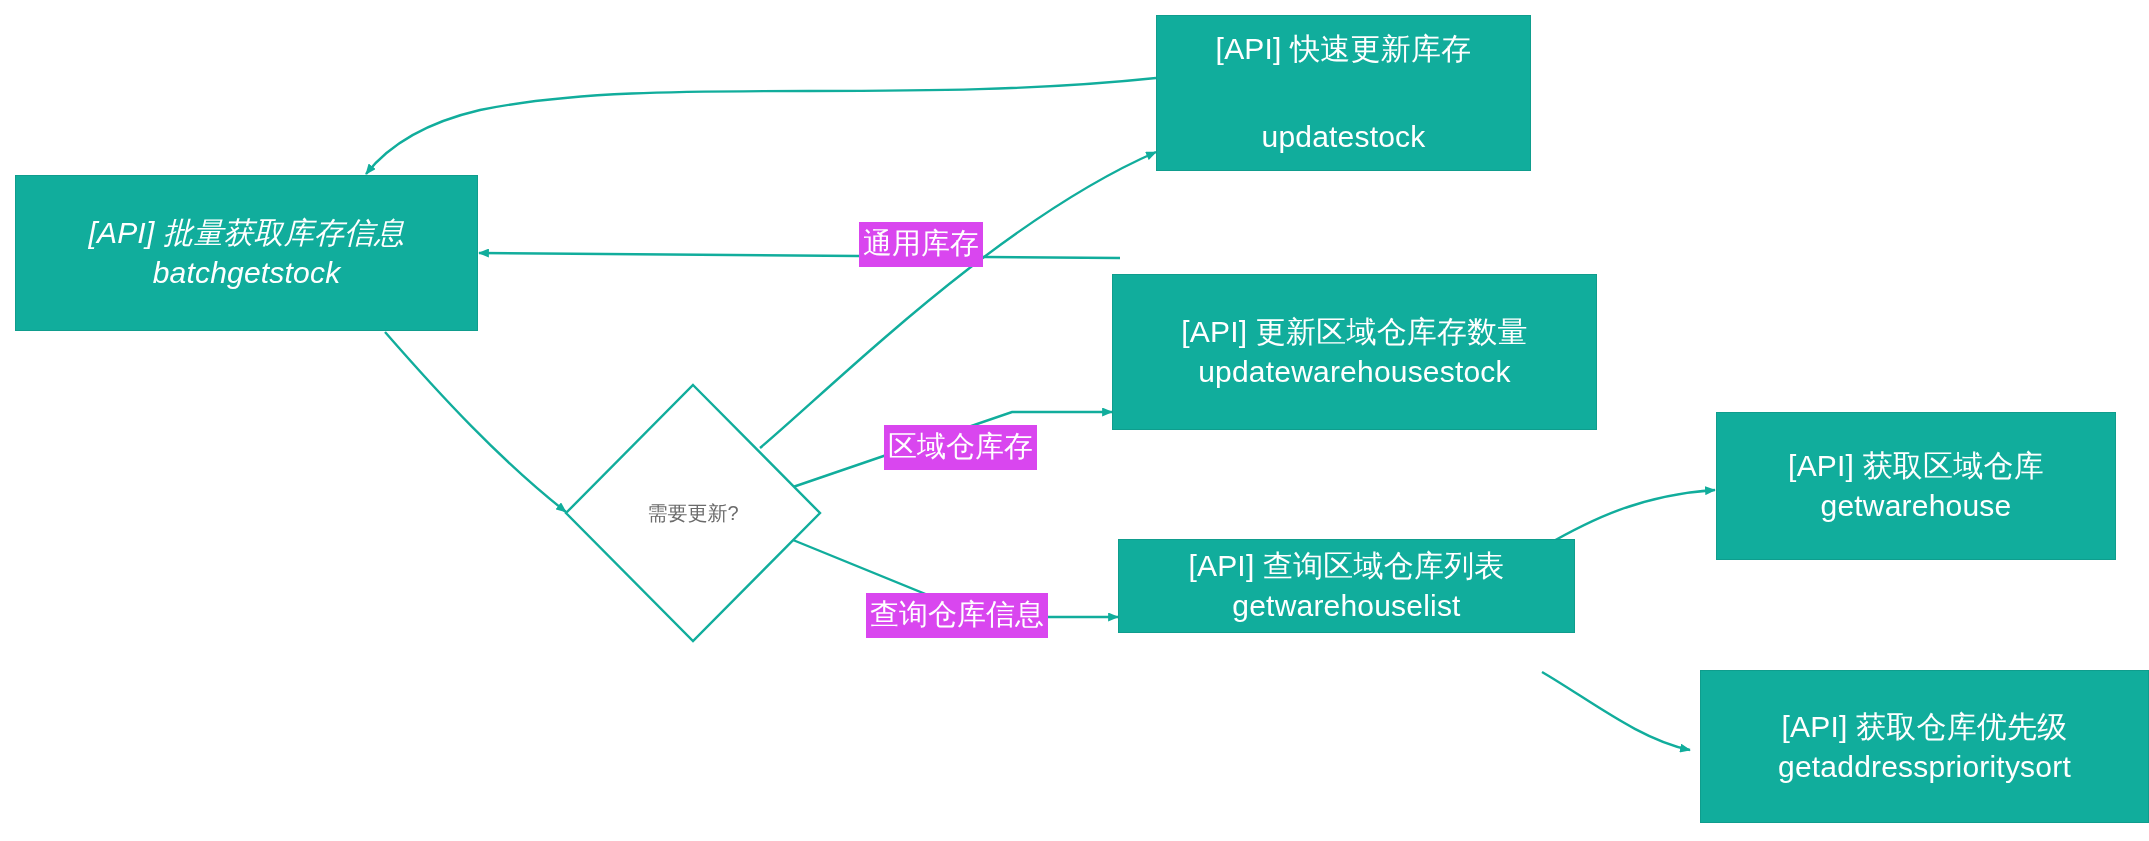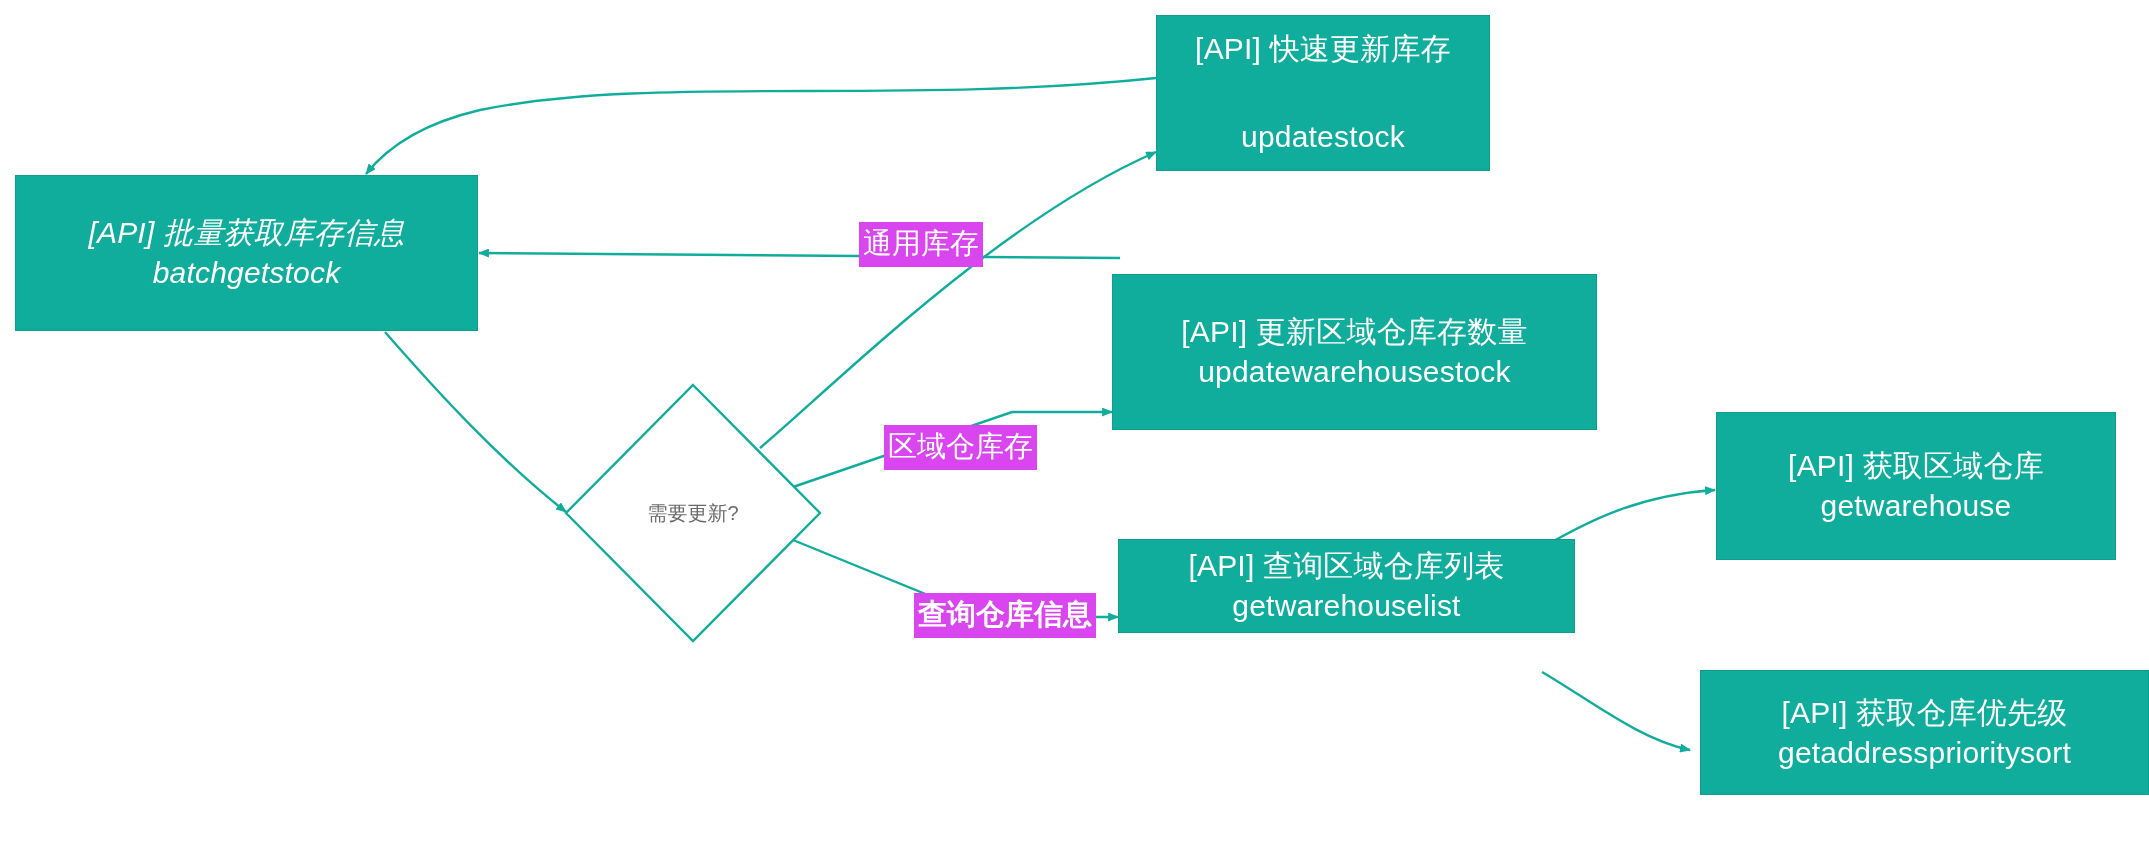--- a/index.html
+++ b/index.html
@@ -106,21 +106,21 @@
     </g>
 
     <path d="M693,385 L820,513 L693,641 L566,513 Z" fill="#ffffff" stroke="#11ad9c" stroke-width="2.4"></path>
   </svg>
 
   <div class="node node-box" style="left:15px; top:175px; width:463px; height:156px;font-style:italic;">
     <span class="node-line cn">[API] 批量获取库存信息</span>
     <span class="node-line code">batchgetstock</span>
   </div>
 
-  <div class="node node-box" style="left:1156px; top:15px; width:334px; height:156px;gap:48px;">
+  <div class="node node-box" style="left:1156px; top:15px; width:375px; height:156px;gap:48px;">
     <span class="node-line cn">[API] 快速更新库存</span>
     <span class="node-line code">updatestock</span>
   </div>
 
   <div class="node node-box" style="left:1112px; top:274px; width:485px; height:156px;">
     <span class="node-line cn">[API] 更新区域仓库存数量</span>
     <span class="node-line code">updatewarehousestock</span>
   </div>
 
   <div class="diamond-wrap" style="left:566px; top:385px; width:254px; height:256px;">
@@ -130,24 +130,24 @@
   <div class="node node-box" style="left:1118px; top:539px; width:457px; height:94px;">
     <span class="node-line cn">[API] 查询区域仓库列表</span>
     <span class="node-line code">getwarehouselist</span>
   </div>
 
   <div class="node node-box" style="left:1716px; top:412px; width:400px; height:148px;">
     <span class="node-line cn">[API] 获取区域仓库</span>
     <span class="node-line code">getwarehouse</span>
   </div>
 
-  <div class="node node-box" style="left:1700px; top:670px; width:449px; height:125px;">
+  <div class="node node-box" style="left:1700px; top:670px; width:449px; height:153px;">
     <span class="node-line cn">[API] 获取仓库优先级</span>
     <span class="node-line code">getaddressprioritysort</span>
   </div>
 
   <div class="edge-label" style="left:859px; top:222px;">通用库存</div>
 
   <div class="edge-label" style="left:884px; top:425px;">区域仓库存</div>
 
-  <div class="edge-label" style="left:914px; top:593px;font-weight:bold;">查询仓库信息</div>
+  <div class="edge-label" style="left:866px; top:593px;">查询仓库信息</div>
 
 </div>
 
 </body></html>

